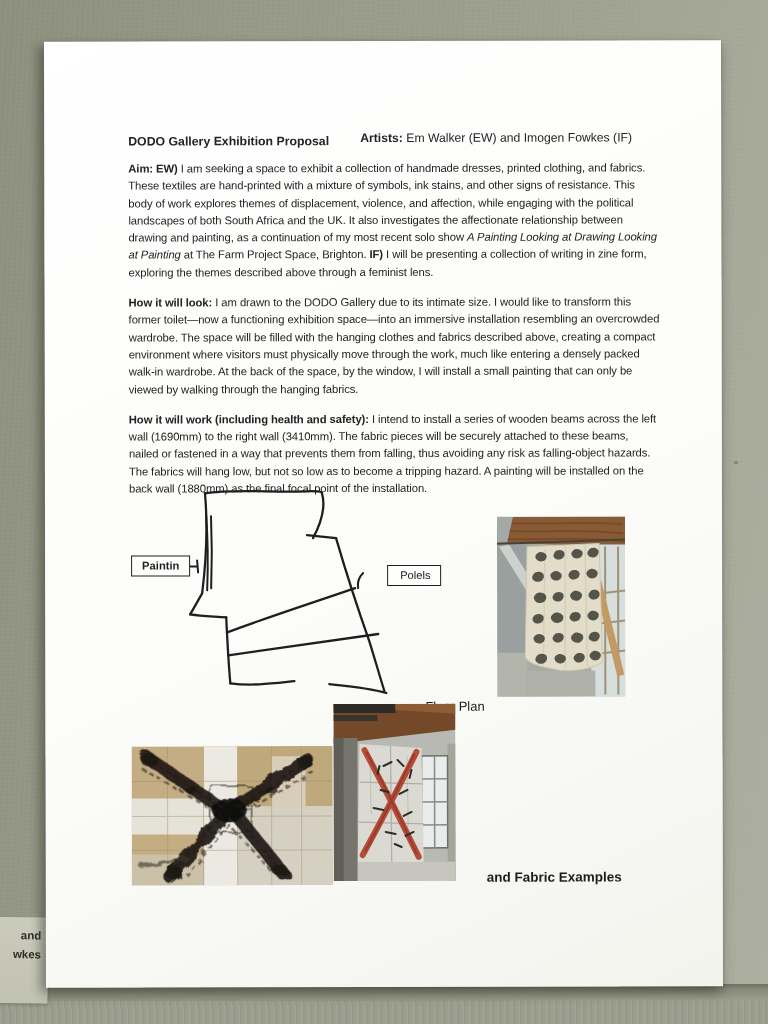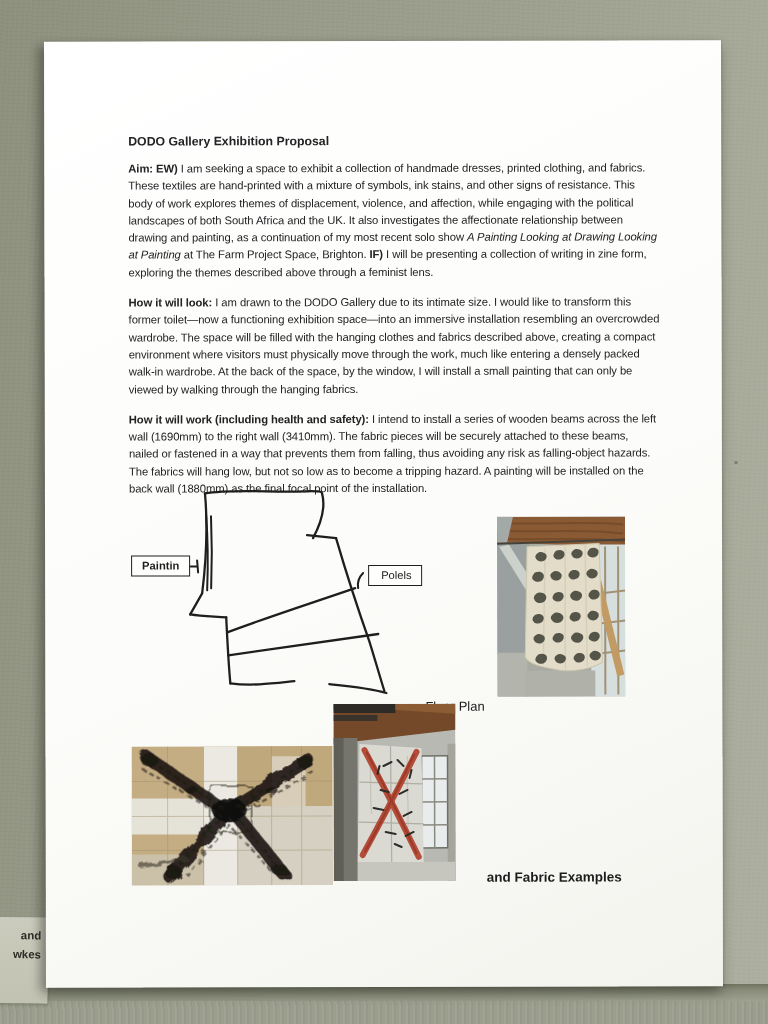--- a/index.html
+++ b/index.html
@@ -31,21 +31,21 @@
   .doc-title{font-weight:bold;font-size:12.3px;}
   .artists{position:absolute;left:232px;top:0;font-size:12.2px;white-space:nowrap;}
   .doc-block p{margin:0 0 13px 0;font-size:11.3px;line-height:17.3px;letter-spacing:-.1px;text-align:left;}
   .b{font-weight:bold;}
   .i{font-style:italic;}
   
   .sketch{position:absolute;left:119px;top:444px;width:230px;height:215px;}
   .plan-label{position:absolute;border:1.6px solid #1f1f1f;background:rgba(255,255,255,.6);
     font-size:11.2px;color:#1d1d1d;padding:2px 10px 3px;line-height:14px;}
   .label-painting{left:86px;top:514px;font-weight:bold;}
-  .label-poles{left:323px;top:524px;padding-left:12px;}
+  .label-poles{left:342px;top:524px;padding-left:12px;}
   .caption{position:absolute;color:#1c1c1c;white-space:nowrap;}
   .cap-floorplan{left:380px;top:644px;font-size:13px;margin-top:14px;}
   .cap-fabric{left:441px;top:829px;font-size:13.5px;font-weight:bold;}
   .photo{position:absolute;display:block;}
   .ph1{left:452px;top:476px;}
   .ph2{left:86px;top:705px;}
   .ph3{left:288px;top:663px;}
 </style>
 </head>
 <body>
@@ -60,20 +60,21 @@
   <div class="wall-card">
     <span class="ln">and</span>
     <span class="ln">wkes</span>
   </div>
 
   <div class="paper">
 
     <div class="doc-block">
       <div class="doc-header">
         <span class="doc-title">DODO Gallery Exhibition Proposal</span>
+        <span class="artists"><span class="b">Artists:</span><span> Em Walker (EW) and Imogen Fowkes (IF)</span></span>
       </div>
 
       <p><span class="b">Aim: EW) </span><span>I am seeking a space to exhibit a collection of handmade dresses, printed clothing, and fabrics. These textiles are hand-printed with a mixture of symbols, ink stains, and other signs of resistance. This body of work explores themes of displacement, violence, and affection, while engaging with the political landscapes of both South Africa and the UK. It also investigates the affectionate relationship between drawing and painting, as a continuation of my most recent solo show </span><span class="i">A Painting Looking at Drawing Looking at Painting</span><span> at The Farm Project Space, Brighton. </span><span class="b">IF) </span><span>I will be presenting a collection of writing in zine form, exploring the themes described above through a feminist lens.</span></p>
 
       <p><span class="b">How it will look: </span><span>I am drawn to the DODO Gallery due to its intimate size. I would like to transform this former toilet—now a functioning exhibition space—into an immersive installation resembling an overcrowded wardrobe. The space will be filled with the hanging clothes and fabrics described above, creating a compact environment where visitors must physically move through the work, much like entering a densely packed walk-in wardrobe. At the back of the space, by the window, I will install a small painting that can only be viewed by walking through the hanging fabrics.</span></p>
 
       <p><span class="b">How it will work (including health and safety): </span><span>I intend to install a series of wooden beams across the left wall (1690mm) to the right wall (3410mm). The fabric pieces will be securely attached to these beams, nailed or fastened in a way that prevents them from falling, thus avoiding any risk as falling-object hazards. The fabrics will hang low, but not so low as to become a tripping hazard. A painting will be installed on the back wall (1880mm) as the final focal point of the installation.</span></p>
     </div>
 
     <svg class="sketch" viewBox="0 0 230 215" width="230" height="215">

